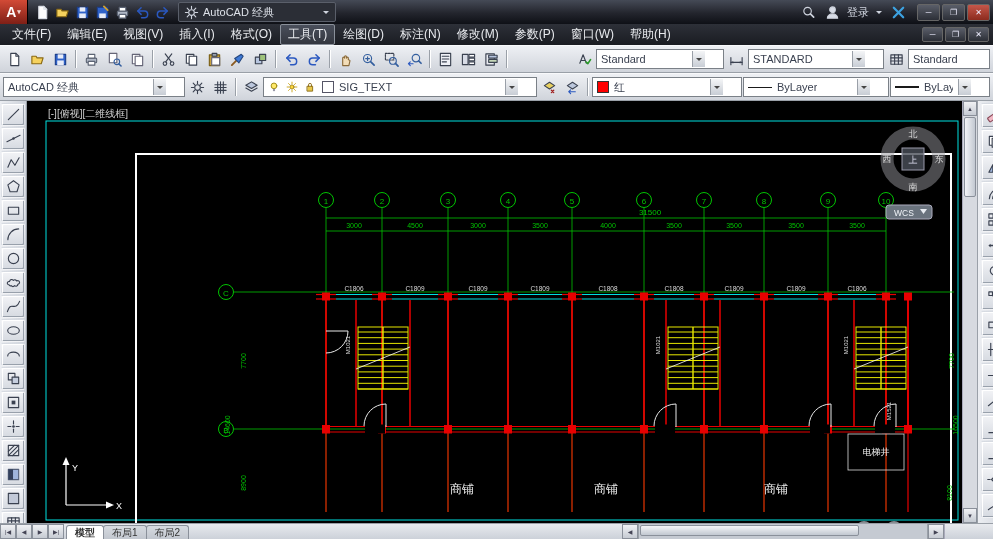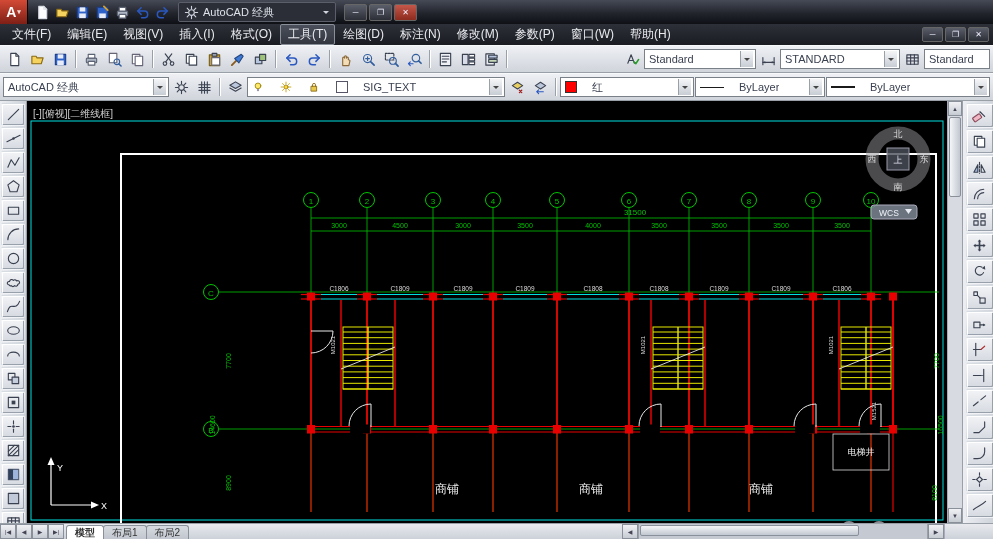--- a/index.html
+++ b/index.html
@@ -41,40 +41,40 @@
   .doc-controls .win-btn{width:19px;height:13px;}
 
   
   .tb{background:linear-gradient(#eef0f4,#d0d4db);border-top:1px solid #f8f9fb;border-bottom:1px solid #9aa0a8;
     display:flex;align-items:center;padding:0 3px;gap:1px;color:#3a4150;}
   .tb1{height:26px;flex:0 0 26px;}
   .tb2{height:26px;flex:0 0 26px;}
   .iconrow{display:flex;align-items:center;gap:1px;}
   .tsep{width:1px;height:18px;background:#9aa0a8;box-shadow:1px 0 0 #fff;margin:0 3px;}
   .dd{display:flex;align-items:center;background:#fff;border:1px solid #7a8087;height:18px;font-size:11px;
-    padding:0 2px 0 4px;gap:15px;overflow:hidden;white-space:nowrap;flex:0 0 auto;}
+    padding:0 18px 0 4px;gap:5px;overflow:hidden;white-space:nowrap;flex:0 0 auto;}
   .dd .caret{background:linear-gradient(#f4f5f7,#c8cdd5);border-left:1px solid #9aa0a8;height:16px;flex:0 0 12px;}
   .dd-text{overflow:hidden;white-space:nowrap;}
   .mini{width:13px;height:13px;display:inline-flex;flex:0 0 auto;}
   .mini svg{width:12px;height:12px;}
   .swatch-mini{width:10px;height:10px;background:#fff;border:1px solid #556;}
   .color-swatch{width:10px;height:10px;border:1px solid #333;flex:0 0 auto;}
   .ltline{width:24px;height:0;border-top:2px solid #1a1a1a;flex:0 0 auto;}
   .styles-group{margin-left:auto;display:flex;align-items:center;gap:1px;}
 
   
   .main{flex:1;display:flex;min-height:0;}
   .palette{background:linear-gradient(90deg,#eceef2,#ccd1d9);display:flex;flex-direction:column;align-items:center;
     padding-top:2px;gap:1px;color:#3a4150;}
   .palette.left{width:26px;flex:0 0 26px;border-right:1px solid #9aa0a8;}
   .palette.right{width:33px;flex:0 0 33px;border-left:1px solid #9aa0a8;}
   .palette .tbtn{width:22px;height:21px;background:linear-gradient(#f2f3f6,#d6dae1);
     box-shadow:inset 1px 1px 0 #fff, inset -1px -1px 0 #98a0ab;border-radius:2px;}
   .palette.right .tbtn{width:26px;height:23px;}
-  .canvas{width:920px;flex:0 0 920px;background:#000;position:relative;overflow:hidden;}
+  .canvas{width:920px;flex:0 0 920px;background:#000;position:relative;overflow:hidden;padding-left:15px;}
   .canvas svg{display:block;width:920px;height:427px;}
   .vscroll{width:14px;flex:0 0 14px;background:#d7dae0;border-left:1px solid #aab;display:flex;flex-direction:column;font-size:6px;}
   .vs-btn{height:13px;display:flex;align-items:center;justify-content:center;background:linear-gradient(#f0f1f4,#c6cbd3);
     border:1px solid #8a909a;color:#445;}
   .vs-track{flex:1;display:flex;flex-direction:column;padding:1px;}
   .vs-thumb{height:78px;background:linear-gradient(90deg,#f4f5f7,#c2c8d1);border:1px solid #8a909a;border-radius:2px;}
 
   
   .bottombar{height:15px;flex:0 0 15px;background:linear-gradient(#e8eaee,#ccd1d9);border-top:1px solid #9aa0a8;
     display:flex;font-size:10px;color:#333;}
@@ -164,20 +164,47 @@
       <span class="tbtn">
           <svg viewBox="0 0 16 16">
             <g fill="none" stroke="currentColor" stroke-width="1.2" stroke-linecap="round" stroke-linejoin="round">
               <circle cx="8" cy="8" r="3"></circle>
               <path d="M8,1.5 V4 M8,12 V14.5 M1.5,8 H4 M12,8 H14.5 M3.4,3.4 L5.1,5.1 M10.9,10.9 L12.6,12.6 M12.6,3.4 L10.9,5.1 M5.1,10.9 L3.4,12.6"></path>
             </g>
           </svg>
         </span>
       <span>AutoCAD 经典</span>
       <span class="caret dark"></span>
+    </div>
+    <div class="infocenter">
+      <span class="tbtn">
+          <svg viewBox="0 0 16 16">
+            <g fill="none" stroke="currentColor" stroke-width="1.2" stroke-linecap="round" stroke-linejoin="round">
+              <circle cx="7" cy="6.5" r="4"></circle>
+              <line x1="10" y1="9.5" x2="13.5" y2="13" stroke-width="1.8"></line>
+            </g>
+          </svg>
+        </span>
+      <span class="tbtn">
+          <svg viewBox="0 0 16 16">
+            <g fill="none" stroke="currentColor" stroke-width="1.2" stroke-linecap="round" stroke-linejoin="round">
+              <circle cx="8" cy="5" r="3" fill="#d8dce6"></circle>
+              <path d="M2.5,14 a5.5,4.5 0 0 1 11,0 z" fill="#d8dce6"></path>
+            </g>
+          </svg>
+        </span>
+      <span class="login-label">登录</span>
+      <span class="caret dark"></span>
+      <span class="tbtn">
+          <svg viewBox="0 0 16 16">
+            <g fill="none" stroke="currentColor" stroke-width="1.2" stroke-linecap="round" stroke-linejoin="round">
+              <path d="M3,3 L13,13 M13,3 L3,13" stroke="#3da2e0" stroke-width="2.4"></path>
+            </g>
+          </svg>
+        </span>
     </div>
     <div class="win-controls">
       <span class="win-btn">─</span>
       <span class="win-btn">❐</span>
       <span class="win-btn close">✕</span>
     </div>
   </div>
 
   <div class="menubar">
     <div class="menu-items" id="menu-items">

